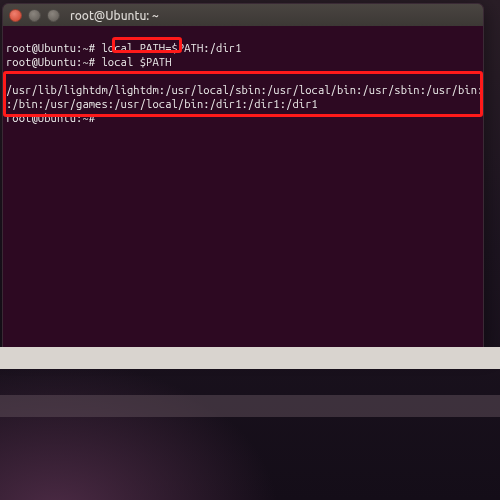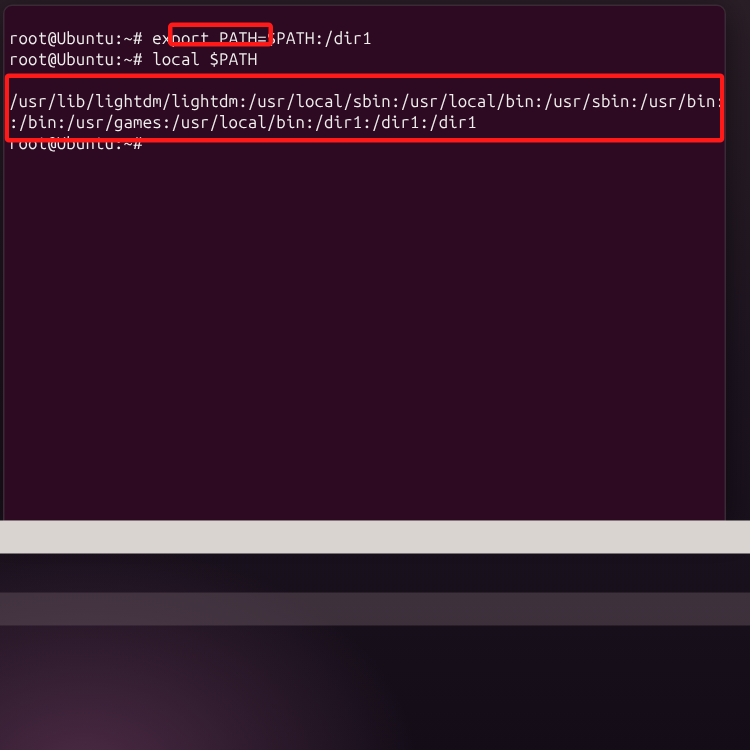--- a/index.html
+++ b/index.html
@@ -90,22 +90,28 @@
     background: radial-gradient(ellipse at 30% 70%, rgba(90,50,80,0.8) 0%, rgba(20,13,24,0) 70%);
   }
 </style>
 </head>
 <body>
 
 <div class="desk-glow"></div>
 <div class="gray-band"></div>
 
 <div class="window">
+  <div class="titlebar">
+    <span class="win-btn btn-close"></span>
+    <span class="win-btn btn-min"></span>
+    <span class="win-btn btn-max"></span>
+    <span class="title-text">root@Ubuntu: ~</span>
+  </div>
   <div class="term-body">
-<span>root@Ubuntu:~#</span> <span>export PATH=$PATH:/dir1</span>
+<span>root@Ubuntu:~#</span> <span>local PATH=$PATH:/dir1</span>
 <span>root@Ubuntu:~#</span> <span>local $PATH</span>
 <span></span>
 <span>/usr/lib/lightdm/lightdm:/usr/local/sbin:/usr/local/bin:/usr/sbin:/usr/bin:/sbin</span>
 <span>:/bin:/usr/games:/usr/local/bin:/dir1:/dir1:/dir1</span>
 <span>root@Ubuntu:~#</span> 
     <div class="highlight-box hl1"></div>
     <div class="highlight-box hl2"></div>
   </div>
 </div>
 

